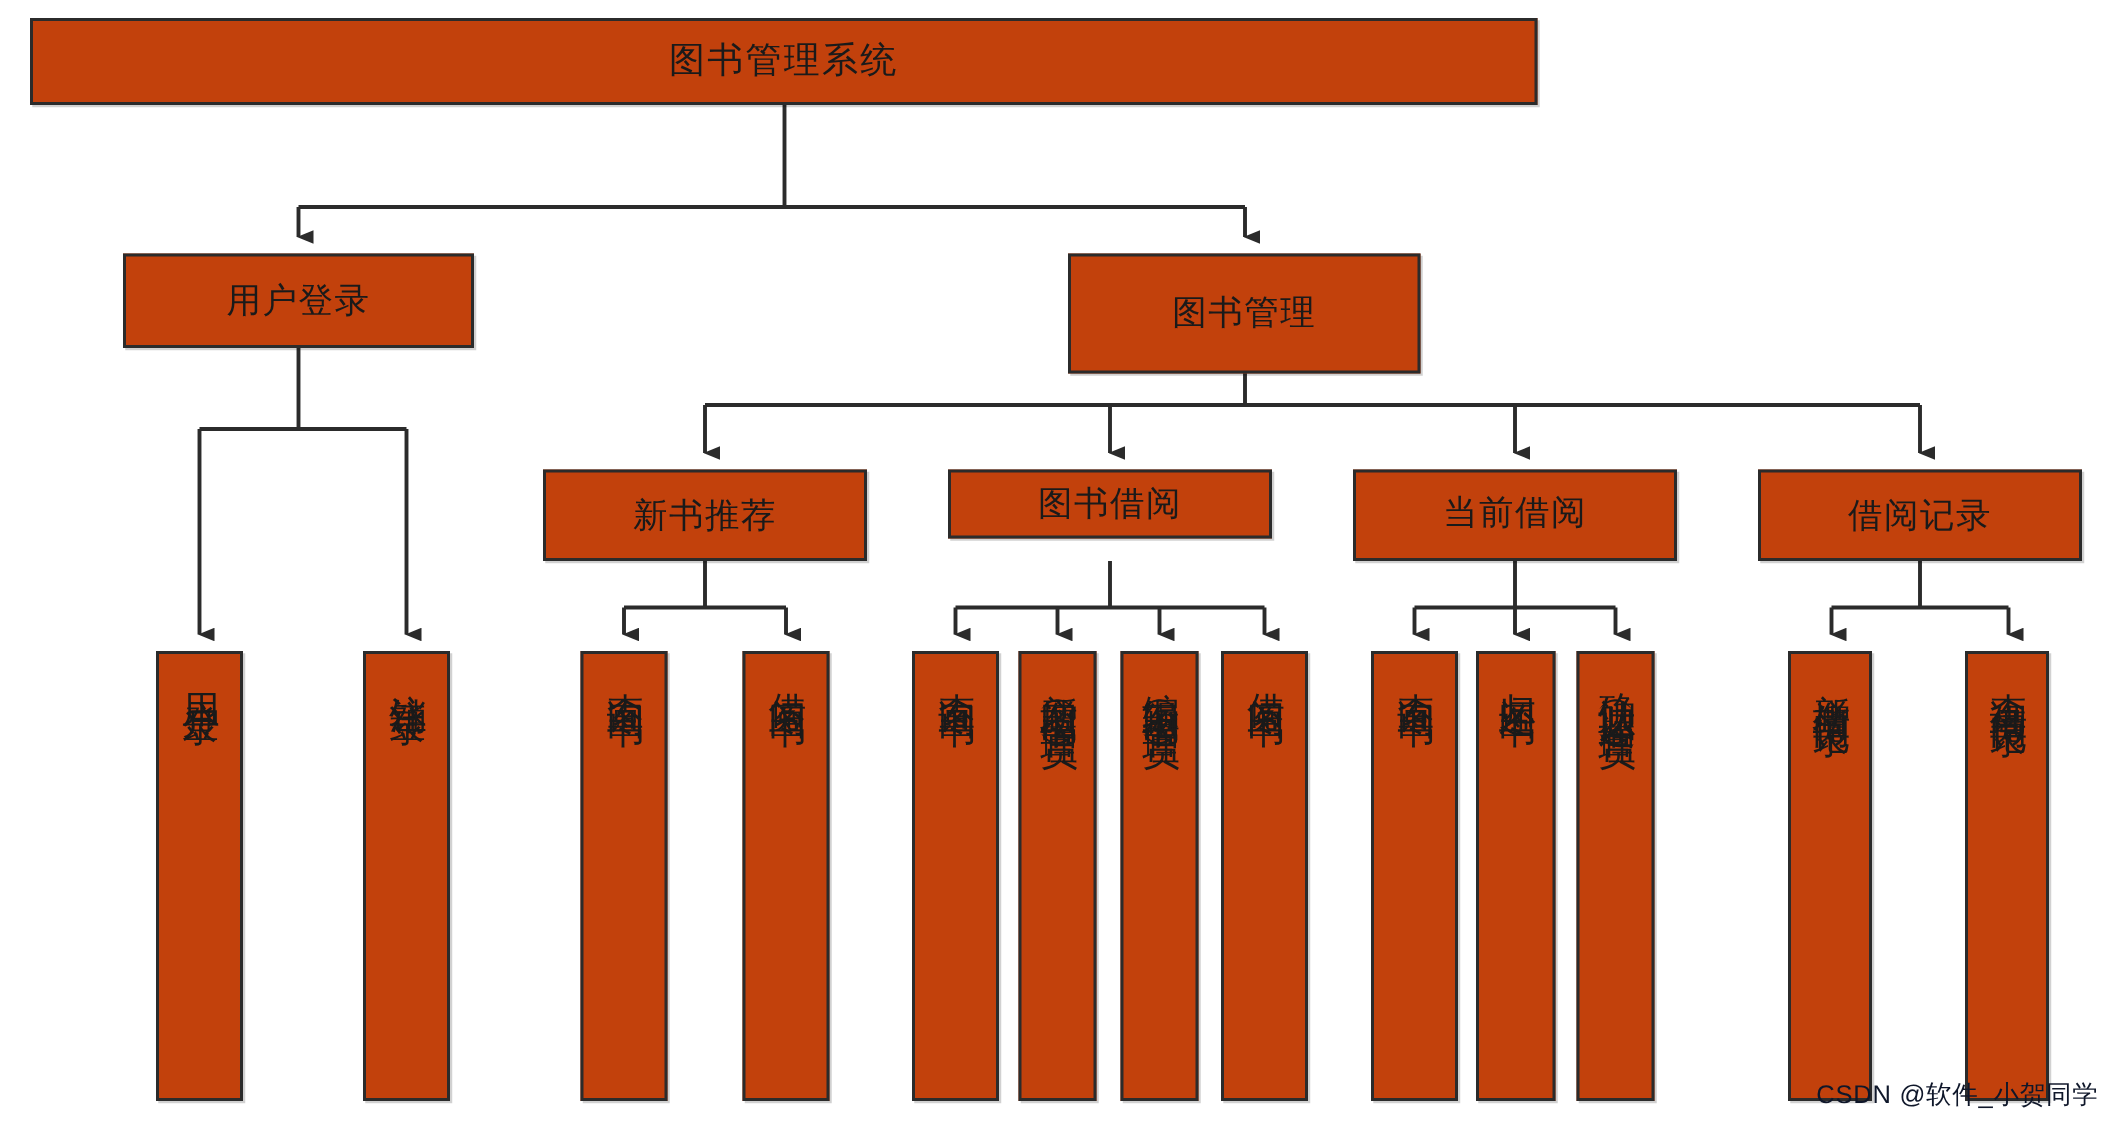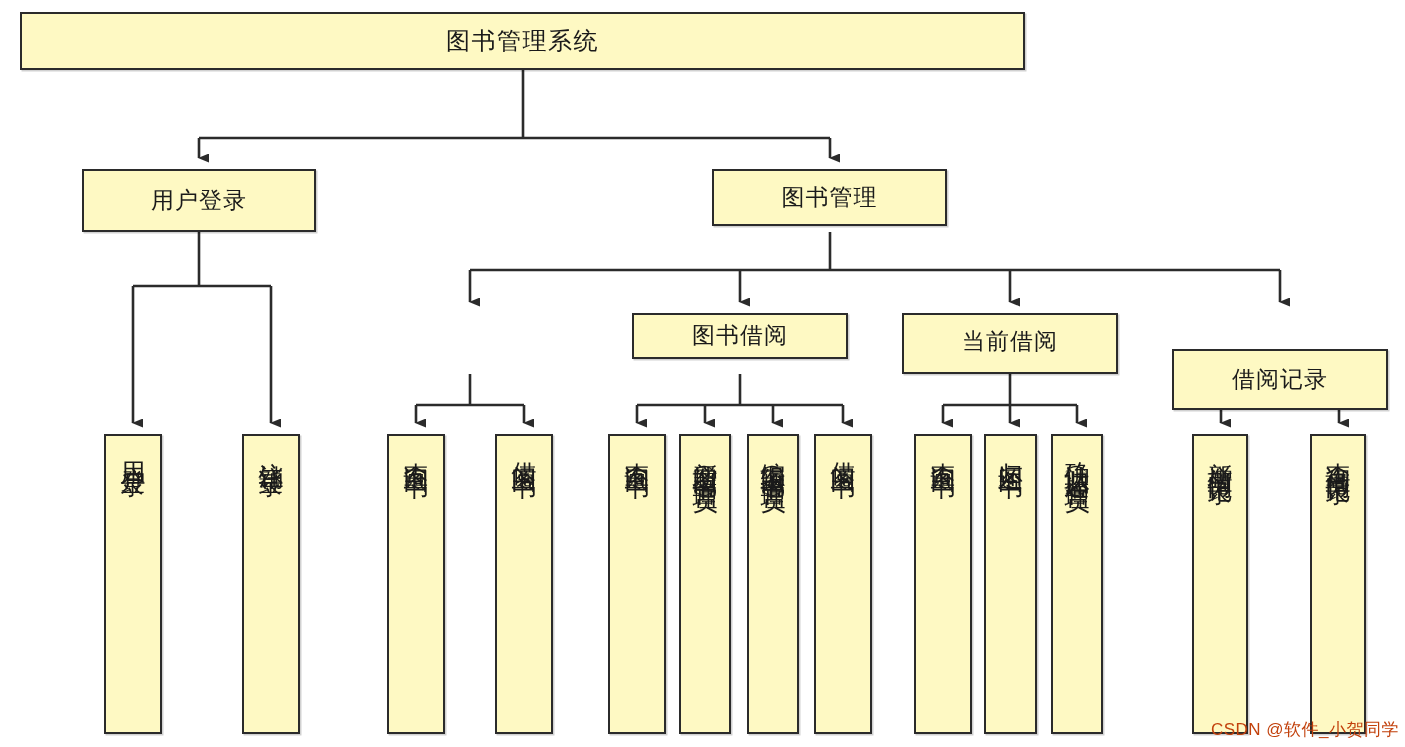--- a/index.html
+++ b/index.html
@@ -7,21 +7,21 @@
     width:1405px;height:747px;
     background:#ffffff;
     font-family:"Liberation Sans","DejaVu Sans",sans-serif;
     overflow:hidden;
   }
   #diagram-root{position:relative;width:1405px;height:747px;}
   svg#wires{position:absolute;left:0;top:0;width:1405px;height:747px;}
   .node{
     position:absolute;
     box-sizing:border-box;
-    background:#fef9c3;
+    background:#c2410c;
     border:2.5px solid #2b2b2b;
     display:flex;
     align-items:center;
     justify-content:center;
     color:#1a1a1a;
     box-shadow:1.5px 1.5px 0 rgba(0,0,0,0.18);
   }
   .node .lbl{
     display:block;
     text-align:center;
@@ -43,21 +43,21 @@
     letter-spacing:4px;
     line-height:1;
     white-space:nowrap;
   }
   .node.v.tall .lbl{font-size:25px;}
   #watermark{
     position:absolute;
     right:6px;
     bottom:6px;
     font-size:17px;
-    color:#c2410c;
+    color:#0f172a;
     letter-spacing:0.5px;
     white-space:nowrap;
     pointer-events:none;
   }
 </style>
 </head>
 <body>
 
 <div id="diagram-root">
 
@@ -111,31 +111,34 @@
     </g>
   </svg>
 
   <div class="node h root" style="left:20px;top:12px;width:1005px;height:58px;">
     <span class="lbl">图书管理系统</span>
   </div>
 
   <div class="node h" style="left:82px;top:169px;width:234px;height:63px;">
     <span class="lbl">用户登录</span>
   </div>
-  <div class="node h" style="left:712px;top:169px;width:235px;height:57px;">
+  <div class="node h" style="left:712px;top:169px;width:235px;height:80px;">
     <span class="lbl">图书管理</span>
   </div>
 
+  <div class="node h" style="left:362px;top:313px;width:216px;height:61px;">
+    <span class="lbl">新书推荐</span>
+  </div>
   <div class="node h" style="left:632px;top:313px;width:216px;height:46px;">
     <span class="lbl">图书借阅</span>
   </div>
   <div class="node h" style="left:902px;top:313px;width:216px;height:61px;font-family:Liberation Mono, monospace;">
     <span class="lbl">当前借阅</span>
   </div>
-  <div class="node h" style="left:1172px;top:313px;width:216px;height:61px;margin-top:36px;">
+  <div class="node h" style="left:1172px;top:313px;width:216px;height:61px;">
     <span class="lbl">借阅记录</span>
   </div>
 
   <div class="node v" style="left:104px;top:434px;width:58px;height:300px;">
     <span class="lbl">用户登录</span>
   </div>
   <div class="node v" style="left:242px;top:434px;width:58px;height:300px;">
     <span class="lbl">注销登录</span>
   </div>
 

